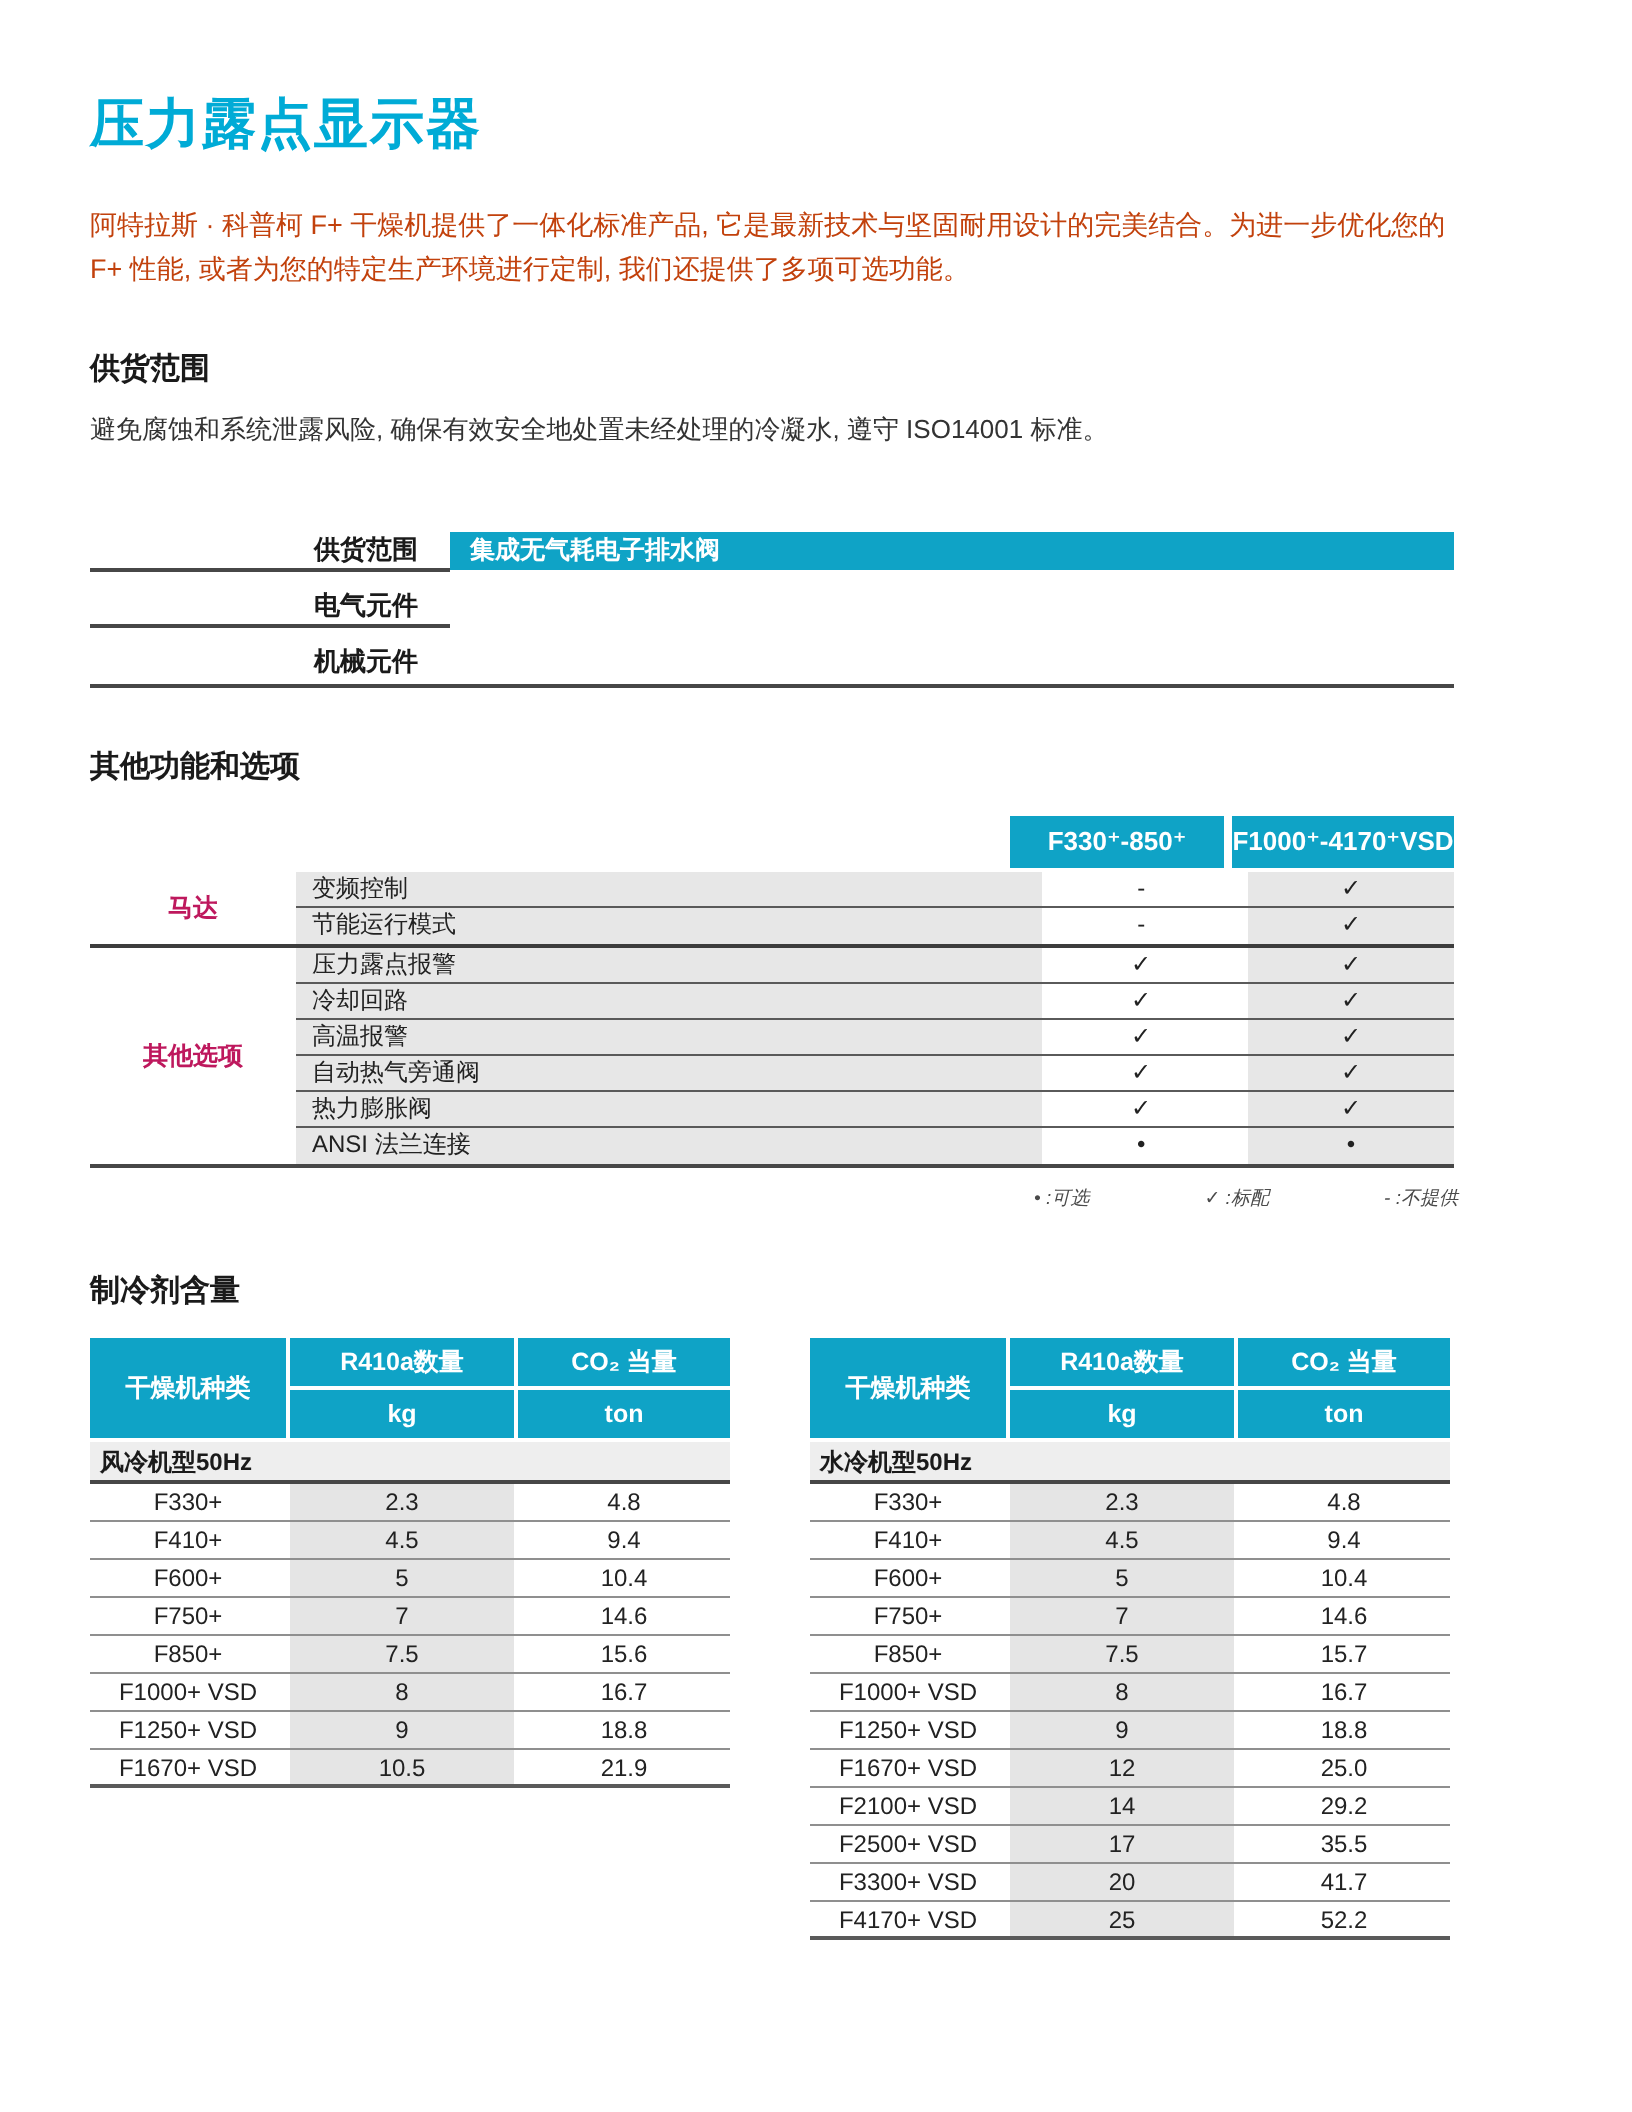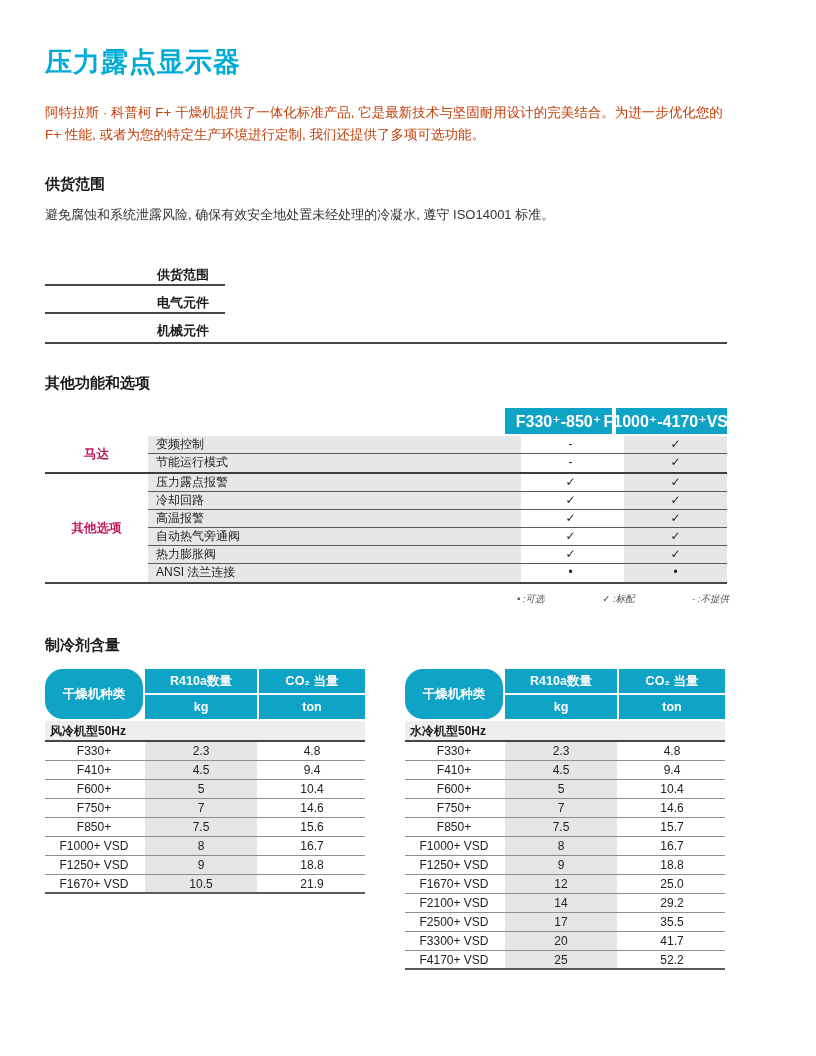--- a/index.html
+++ b/index.html
@@ -38,21 +38,21 @@
   .supply-bar{
     background:var(--accent);color:#fff;font-size:12.5px;font-weight:bold;
     height:19px;line-height:19px;padding-left:10px;white-space:nowrap;overflow:hidden;
   }
 
   
   .opt-table{margin-top:15px;border-bottom:2px solid var(--line-dark);}
   .opt-head{display:flex;height:26px;margin-bottom:2px;}
   .opt-head-spacer{width:460px;}
   .opt-head-cell{
-    background:var(--accent);color:#fff;font-size:16px;font-weight:bold;
+    background:var(--accent);color:#fff;font-size:13px;font-weight:bold;
     display:flex;align-items:center;justify-content:center;white-space:nowrap;
   }
   .opt-head-cell.w1{width:107px;}
   .opt-head-cell.w2{width:111px;}
   .opt-col-gap{width:4px;}
   .opt-group{display:flex;}
   .opt-group-label{
     width:103px;display:flex;align-items:center;justify-content:center;
     font-size:12.5px;font-weight:bold;color:#be185d;
   }
@@ -68,21 +68,21 @@
     display:flex;justify-content:space-between;width:212px;margin-left:472px;margin-top:9px;
     font-size:9.5px;color:#4a4a4a;font-style:italic;
   }
 
   
   .ref-wrap{display:flex;gap:40px;margin-top:14px;}
   .ref-table{width:320px;}
   .ref-head{display:flex;}
   .ref-head-type{
     width:98px;height:50px;background:var(--accent);color:#fff;font-size:12.5px;font-weight:bold;
-    display:flex;align-items:center;justify-content:center;border-radius:18px;
+    display:flex;align-items:center;justify-content:center;
   }
   .ref-head-gap{width:2px;}
   .ref-head-col{display:flex;flex-direction:column;gap:2px;}
   .ref-head-col.w-qty{width:112px;}
   .ref-head-col.w-co2{width:106px;}
   .ref-head-cell{
     height:24px;background:var(--accent);color:#fff;font-size:12.5px;font-weight:bold;
     display:flex;align-items:center;justify-content:center;white-space:nowrap;
   }
   .ref-subheader{
@@ -105,20 +105,23 @@
 
     <h1 class="page-title">压力露点显示器</h1>
     <p class="intro">阿特拉斯 · 科普柯 F+ 干燥机提供了一体化标准产品, 它是最新技术与坚固耐用设计的完美结合。为进一步优化您的 F+ 性能, 或者为您的特定生产环境进行定制, 我们还提供了多项可选功能。</p>
 
     <h2 class="sec-heading">供货范围</h2>
     <p class="desc">避免腐蚀和系统泄露风险, 确保有效安全地处置未经处理的冷凝水, 遵守 ISO14001 标准。</p>
 
     <div class="supply-table">
       <div class="supply-group">
         <div class="supply-label with-line">供货范围</div>
+        <div class="supply-bars">
+          <div class="supply-bar">集成无气耗电子排水阀</div>
+        </div>
       </div>
       <div class="supply-group gap">
         <div class="supply-label with-line">电气元件</div>
       </div>
       <div class="supply-group gap">
         <div class="supply-label">机械元件</div>
       </div>
     </div>
 
     <h2 class="sec-heading">其他功能和选项</h2>

